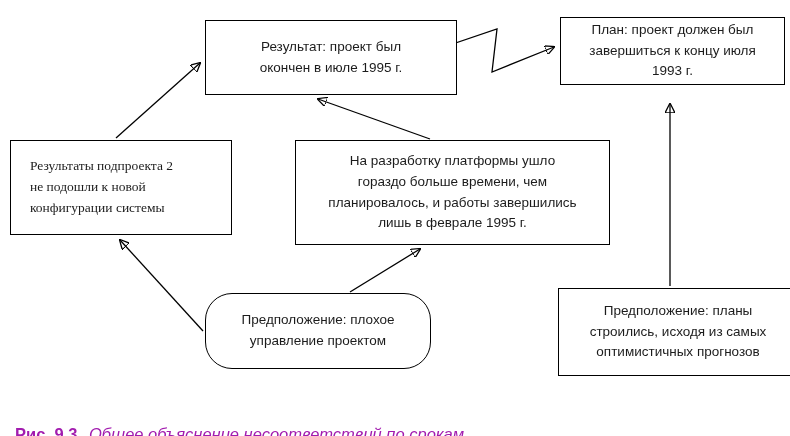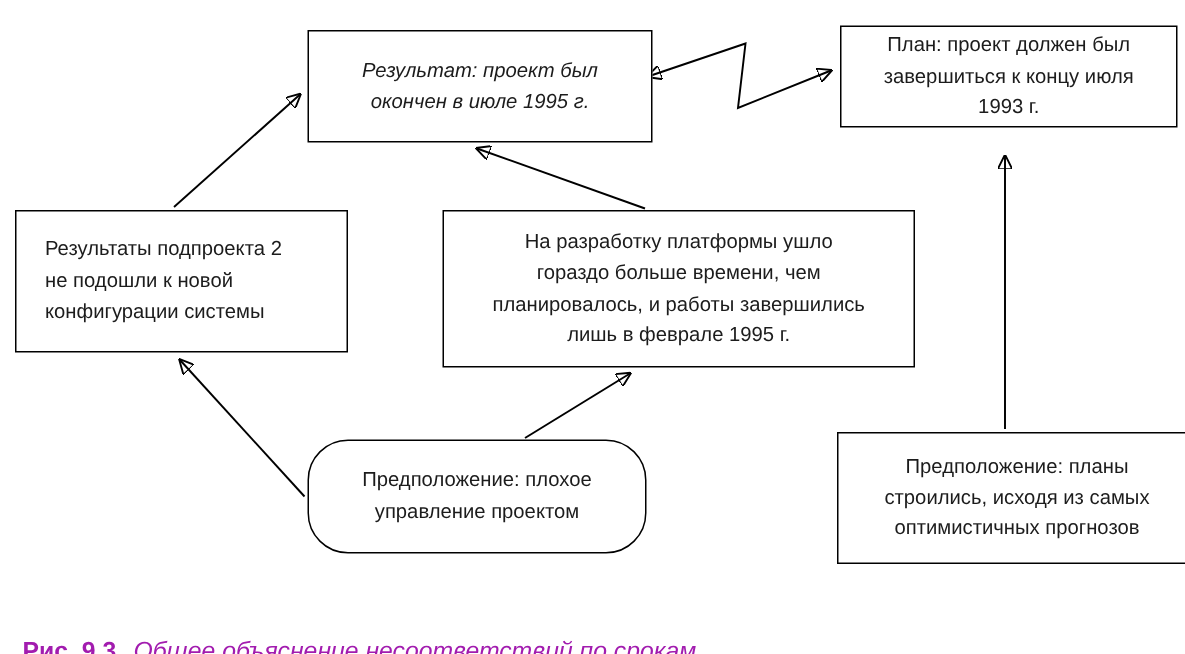--- a/index.html
+++ b/index.html
@@ -20,23 +20,23 @@
     color:#1c1c1c;
     display:flex;
     align-items:center;
     justify-content:center;
     text-align:center;
     font-size:13.5px;
     line-height:1.55;
     white-space:pre-line;
     padding:6px 10px;
   }
-  .b-result{left:205px;top:20px;width:230px;height:75px;font-style:italic;}
+  .b-result{left:205px;top:20px;width:252px;height:75px;}
   .b-plan{left:560px;top:17px;width:225px;height:68px;}
-  .b-subproject{left:10px;top:140px;width:222px;height:95px;justify-content:flex-start;text-align:left;padding-left:19px;}
+  .b-subproject{left:10px;top:140px;width:222px;height:95px;justify-content:flex-start;text-align:left;padding-left:19px;font-family:Liberation Serif, serif;}
   .b-platform{left:295px;top:140px;width:315px;height:105px;text-align:center;}
   .b-assump-mgmt{left:205px;top:293px;width:226px;height:76px;border-radius:27px;}
   .b-assump-forecast{left:558px;top:288px;width:240px;height:88px;}
   .caption{
     position:absolute;left:15px;top:409px;
     font-size:16.5px;color:#a21caf;
     white-space:nowrap;
     margin-top:16px;
   }
   .cap-label{font-weight:bold;margin-right:7px;}

